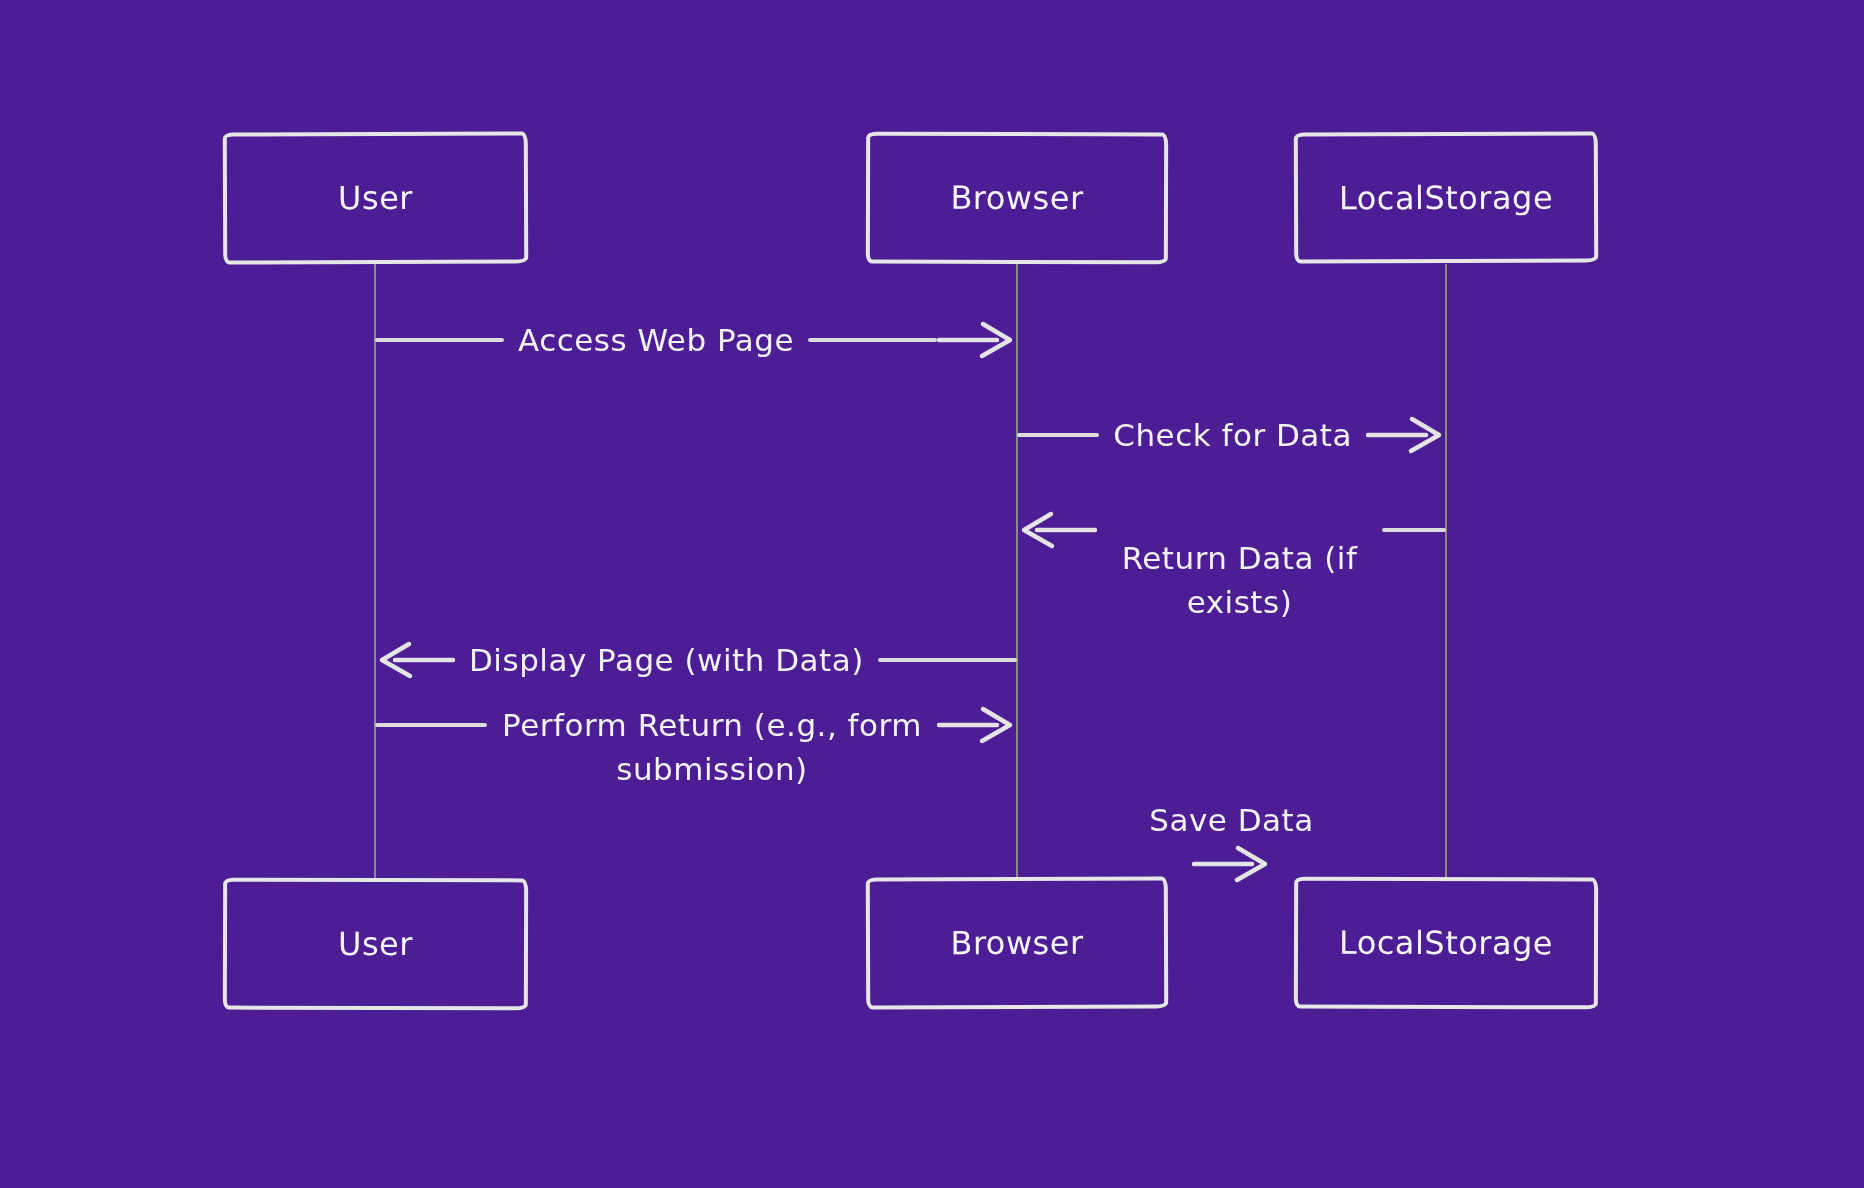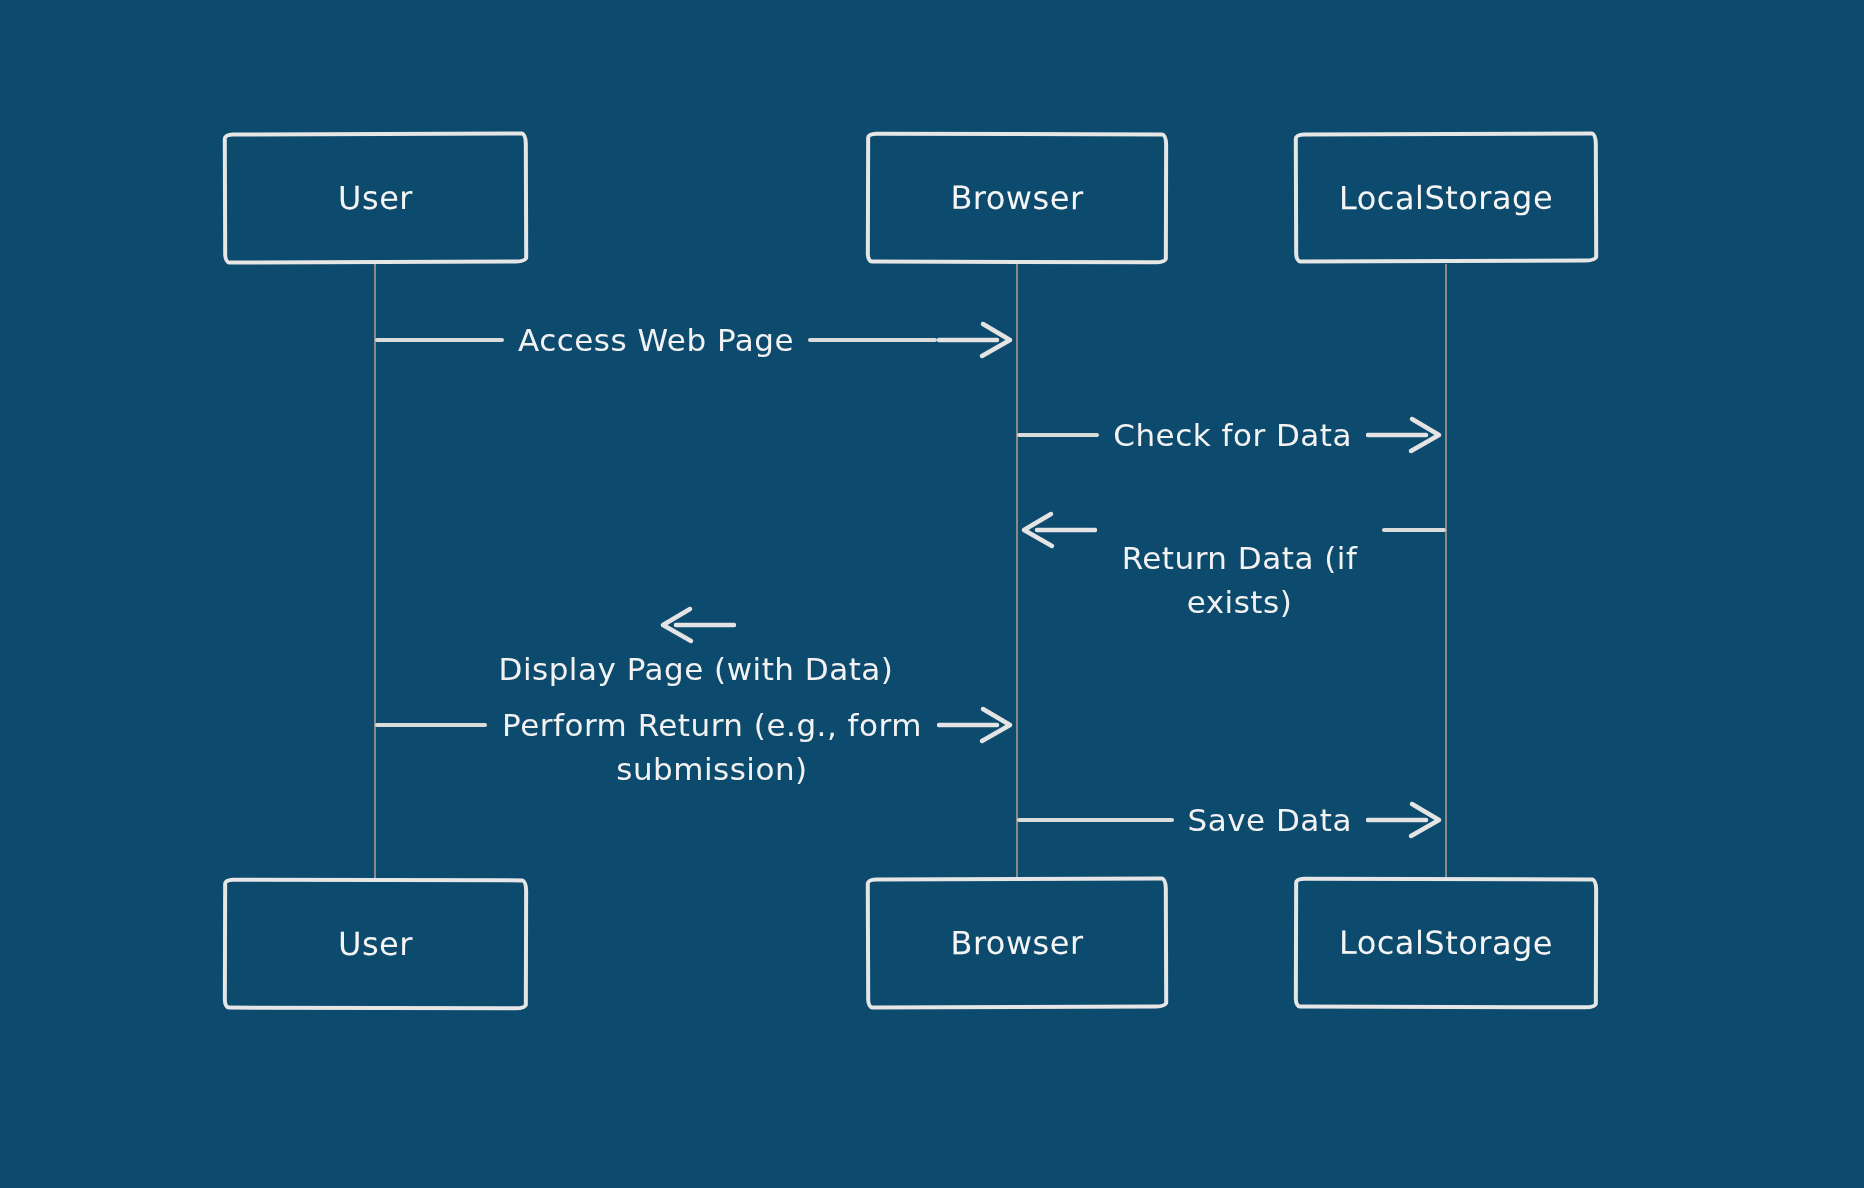--- a/index.html
+++ b/index.html
@@ -1,20 +1,20 @@
 <!DOCTYPE html>
 <html><head>
 <meta charset="utf-8">
 <style>
   html, body { margin: 0; padding: 0; background: #141414; }
   .canvas {
     position: relative;
     width: 1864px;
     height: 1188px;
-    background: #0c4a6e;
+    background: #4c1d95;
     font-family: "DejaVu Sans", sans-serif;
     overflow: hidden;
   }
   .actor-box {
     position: absolute;
     box-sizing: border-box;
     border: 4px solid #e6e6e6;
     border-radius: 10px 6px 12px 6px / 6px 12px 6px 10px;
     display: flex;
     align-items: center;
@@ -104,39 +104,39 @@
 
   <div class="msg twoline" style="left:1017px; top:508px; width:429px;">
     <svg class="arrow-svg" width="80" height="44" viewBox="0 0 80 44">
       <path class="stroke" d="M78 22 L20 22"></path>
       <path class="stroke" d="M34 6 L7 22 L35 38"></path>
     </svg>
     <span class="label" style="flex:1 1 auto; padding:0 8px;margin-top:28px;">Return Data (if exists)</span>
     <div class="line fixed" style="width:64px;"></div>
   </div>
 
-  <div class="msg" style="left:375px; top:603px; width:642px; height:44px;flex-direction:column;">
+  <div class="msg" style="left:375px; top:638px; width:642px; height:44px;">
     <svg class="arrow-svg" width="80" height="44" viewBox="0 0 80 44">
       <path class="stroke" d="M78 22 L20 22"></path>
       <path class="stroke" d="M34 6 L7 22 L35 38"></path>
     </svg>
     <span class="label">Display Page (with Data)</span>
     <div class="line"></div>
   </div>
 
   <div class="msg twoline" style="left:375px; top:703px; width:642px;">
     <div class="line"></div>
     <span class="label" style="flex:0 0 auto; width:430px; padding:0 10px;">Perform Return (e.g., form submission)</span>
     <svg class="arrow-svg" width="80" height="44" viewBox="0 0 80 44">
       <path class="stroke" d="M2 22 L60 22"></path>
       <path class="stroke" d="M46 6 L73 22 L45 38"></path>
     </svg>
   </div>
 
-  <div class="msg" style="left:1017px; top:798px; width:429px; height:44px;">
+  <div class="msg" style="left:1017px; top:798px; width:429px; height:44px;flex-direction:column;">
     <div class="line"></div>
     <span class="label">Save Data</span>
     <svg class="arrow-svg" width="80" height="44" viewBox="0 0 80 44">
       <path class="stroke" d="M2 22 L60 22"></path>
       <path class="stroke" d="M46 6 L73 22 L45 38"></path>
     </svg>
   </div>
 
   <div class="actor-box r2" style="left:223px; top:878px; width:305px; height:132px;">
     <span>User</span>

